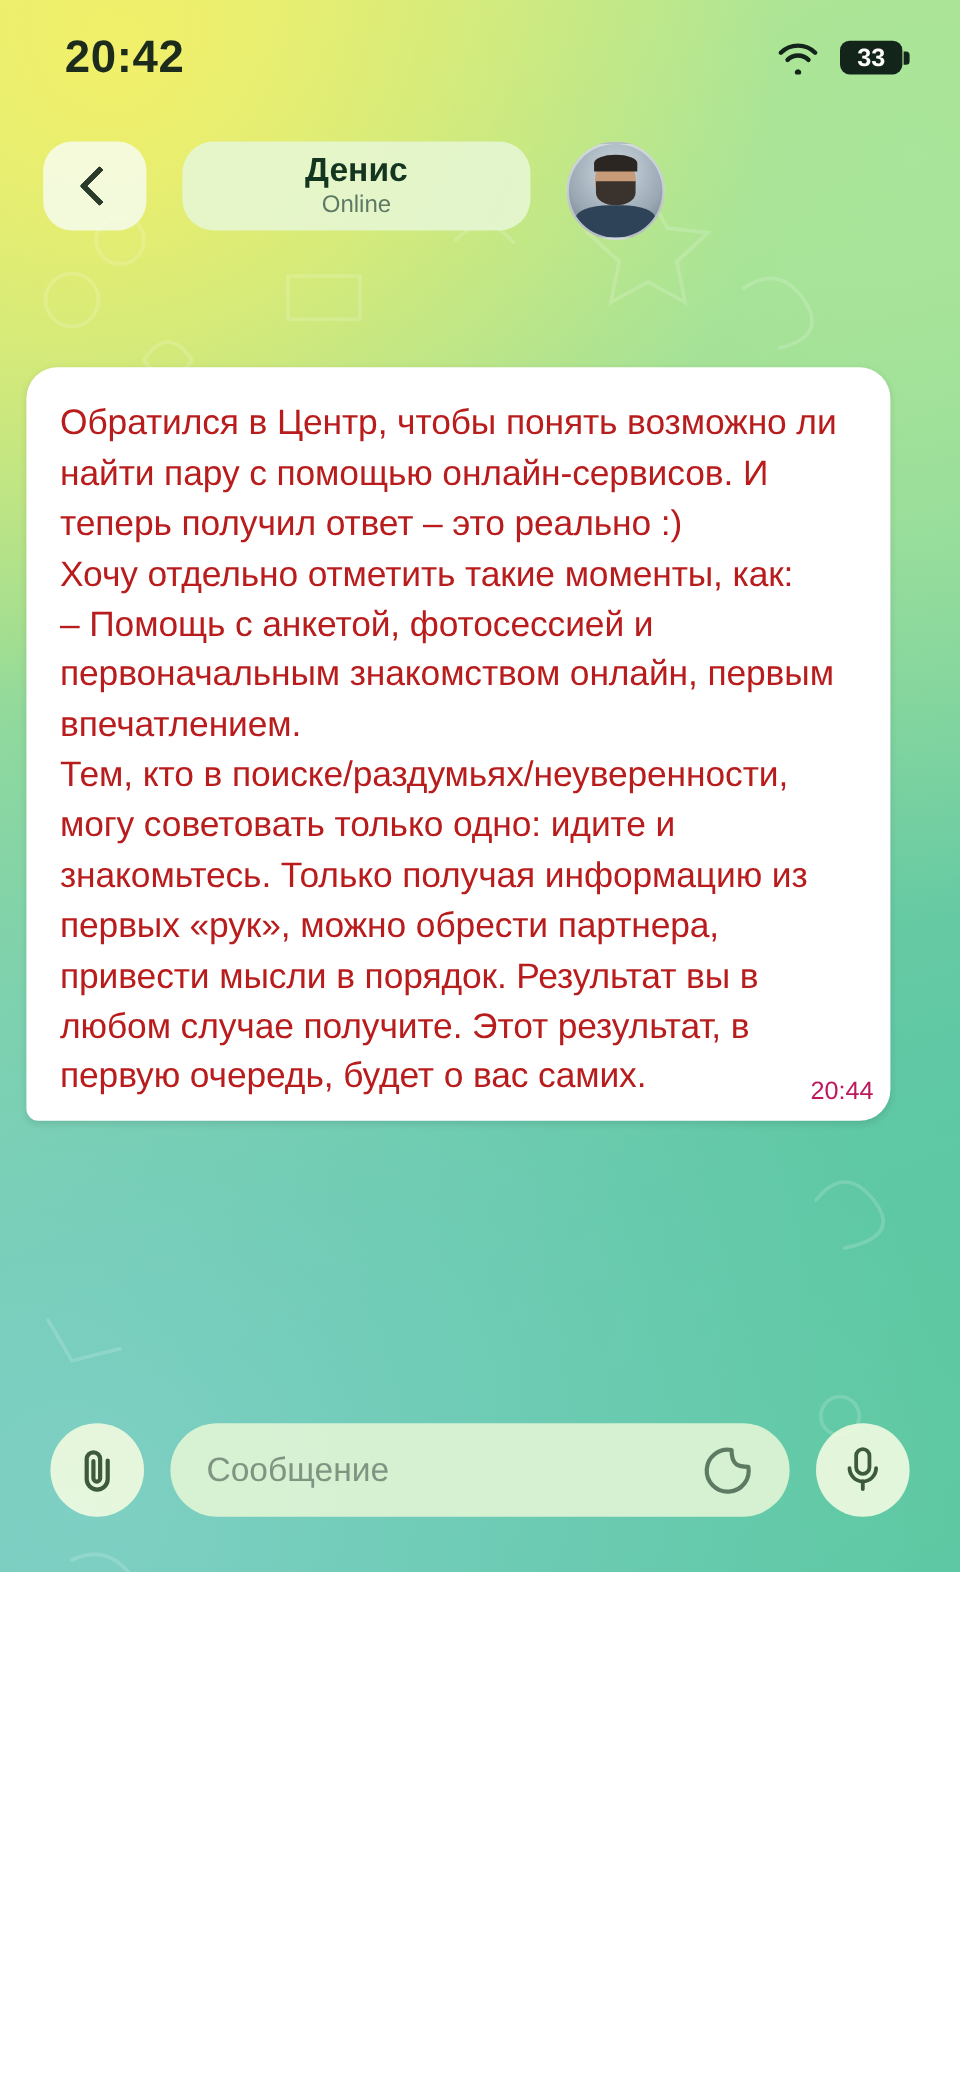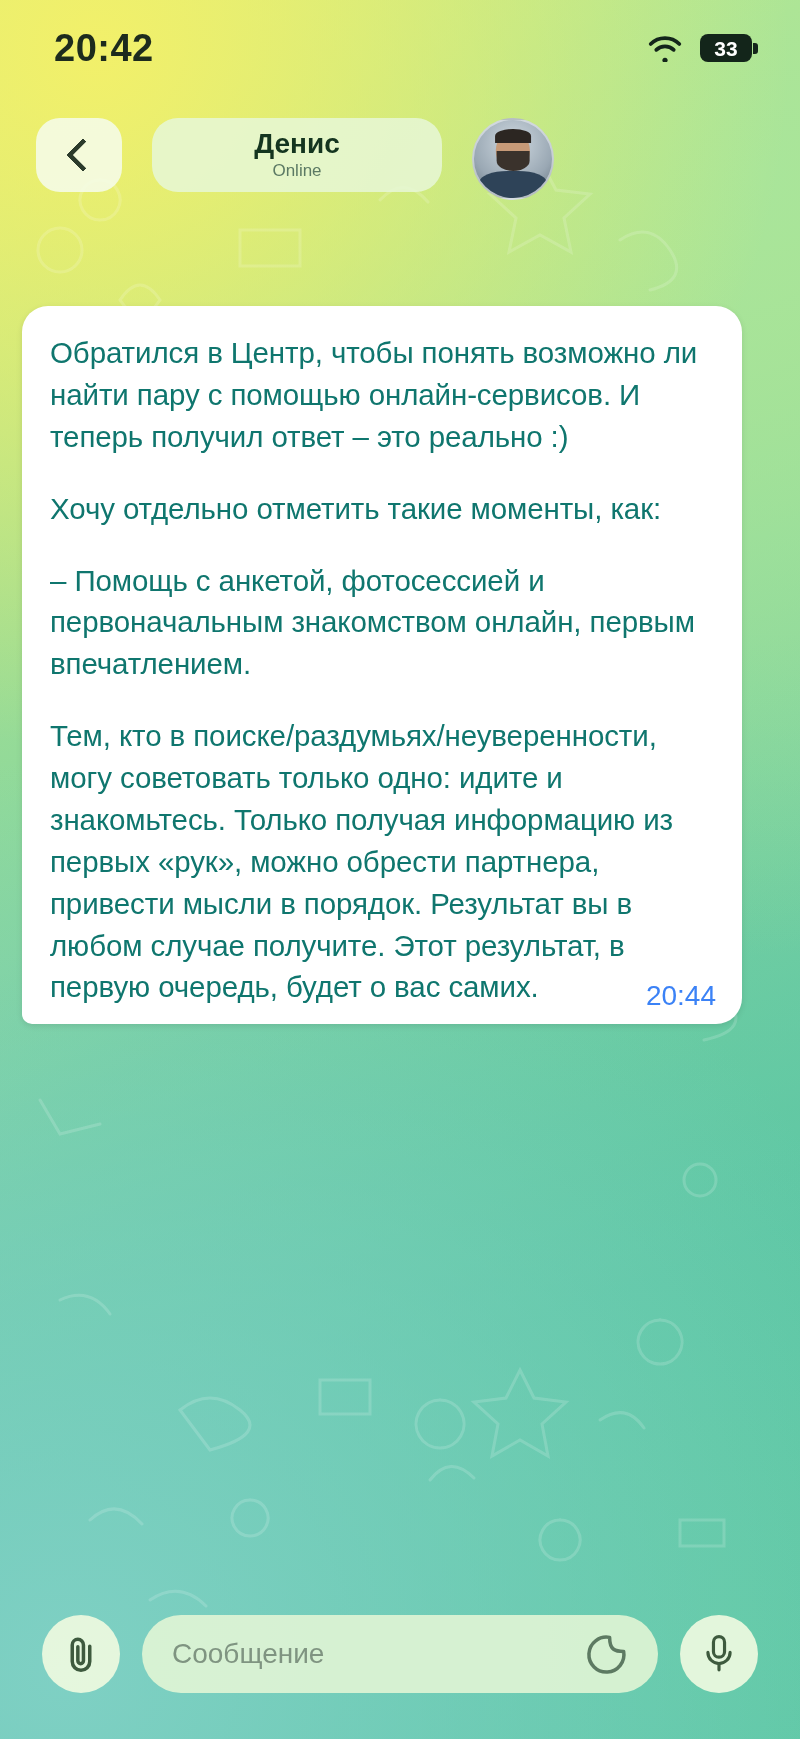--- a/index.html
+++ b/index.html
@@ -5,21 +5,21 @@
   * { box-sizing: border-box; margin: 0; padding: 0; }
   html, body {
     width: 800px;
     height: 1739px;
     overflow: hidden;
     font-family: "Liberation Sans", sans-serif;
   }
   .phone {
     position: relative;
     width: 800px;
-    height: 1739px;
+    height: 1310px;
     background:
       radial-gradient(circle at 12% 3%, #f2f06a 0%, rgba(242,240,106,0) 38%),
       radial-gradient(circle at 95% 10%, #a9e59a 0%, rgba(169,229,154,0) 45%),
       radial-gradient(circle at 8% 96%, #7fd0c4 0%, rgba(127,208,196,0) 50%),
       radial-gradient(circle at 92% 92%, #5fc9a2 0%, rgba(95,201,162,0) 55%),
       linear-gradient(160deg, #d6ec7c 0%, #8fd99a 40%, #5ec5a8 75%, #4fc0a6 100%);
     overflow: hidden;
   }
   
   .doodles {
@@ -119,21 +119,21 @@
     justify-content: center;
     max-width: 290px;
   }
   .chat-title {
     font-size: 28px;
     font-weight: bold;
     color: #14351f;
     line-height: 1.05;
   }
   .chat-status {
-    font-size: 17px;
+    font-size: 20px;
     color: #5c7a64;
     line-height: 1.2;
     margin-top: 2px;
   }
   .avatar {
     width: 82px;
     height: 82px;
     border-radius: 50%;
     flex: 0 0 auto;
     overflow: hidden;
@@ -187,31 +187,31 @@
     border-radius: 26px;
     border-bottom-left-radius: 10px;
     padding: 26px 28px 16px 28px;
     position: relative;
     box-shadow: 0 2px 6px rgba(0,0,0,.10);
     max-width: 100%;
   }
   .bubble p {
     font-size: 29.5px;
     line-height: 1.42;
-    color: #0f766e;
+    color: #b91c1c;
     letter-spacing: -.1px;
   }
-  .bubble p + p { margin-top: 30px; }
+  .bubble p + p { }
   .bubble .tight + .tight { margin-top: 0; font-style: italic; }
   .msg-time {
     position: absolute;
-    right: 26px;
+    right: 14px;
     bottom: 12px;
-    font-size: 28px;
-    color: #3b82f6;
+    font-size: 21px;
+    color: #be185d;
   }
   .time-spacer { display: inline-block; width: 110px; }
 
   
   .composer {
     position: absolute;
     left: 0; right: 0;
     bottom: 0;
     height: 170px;
     display: flex;

